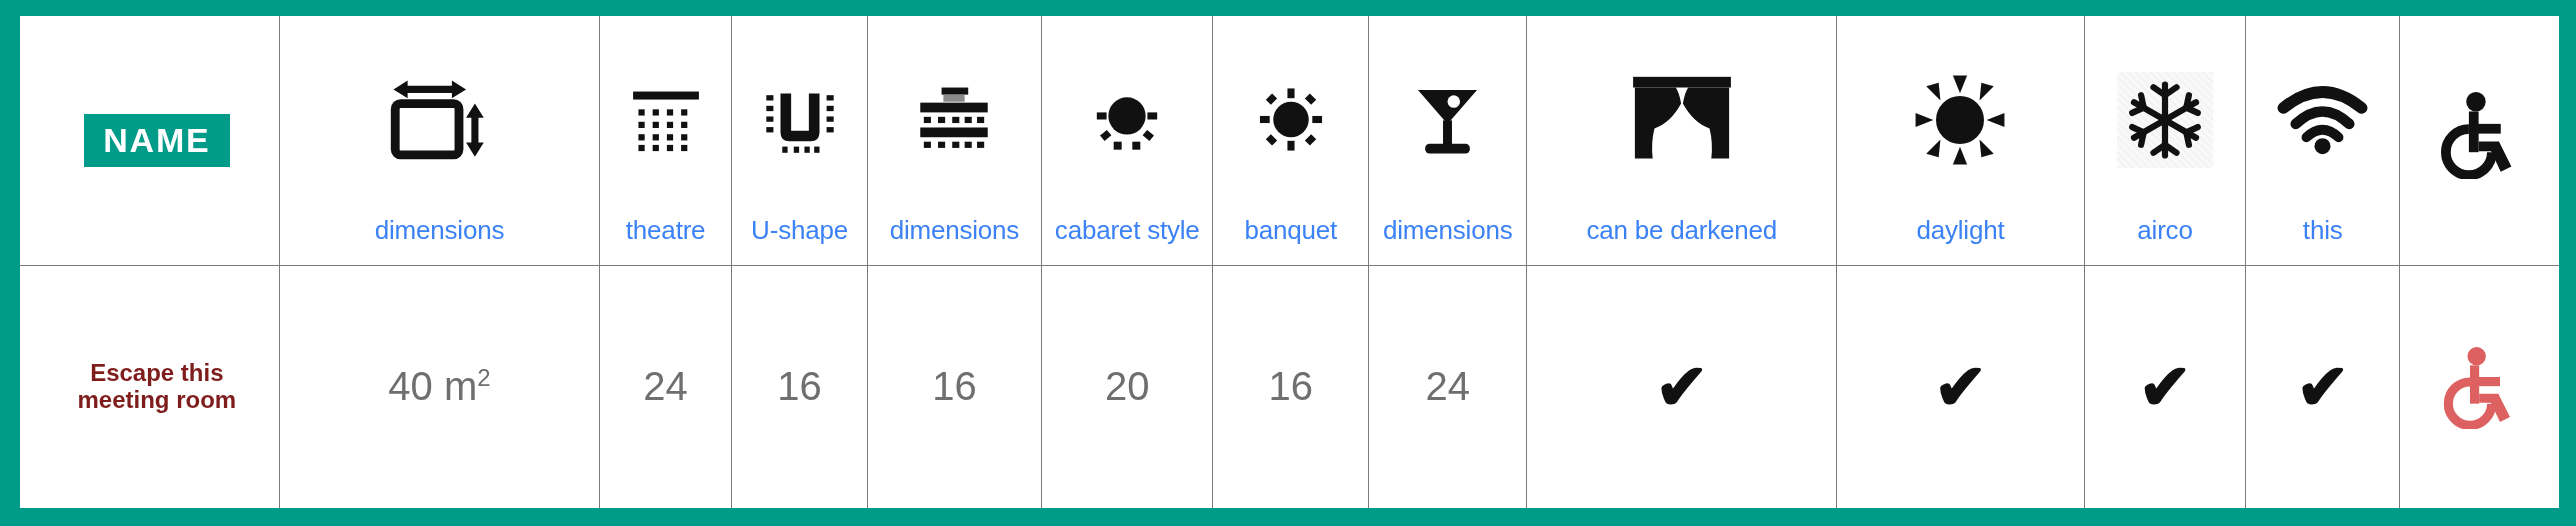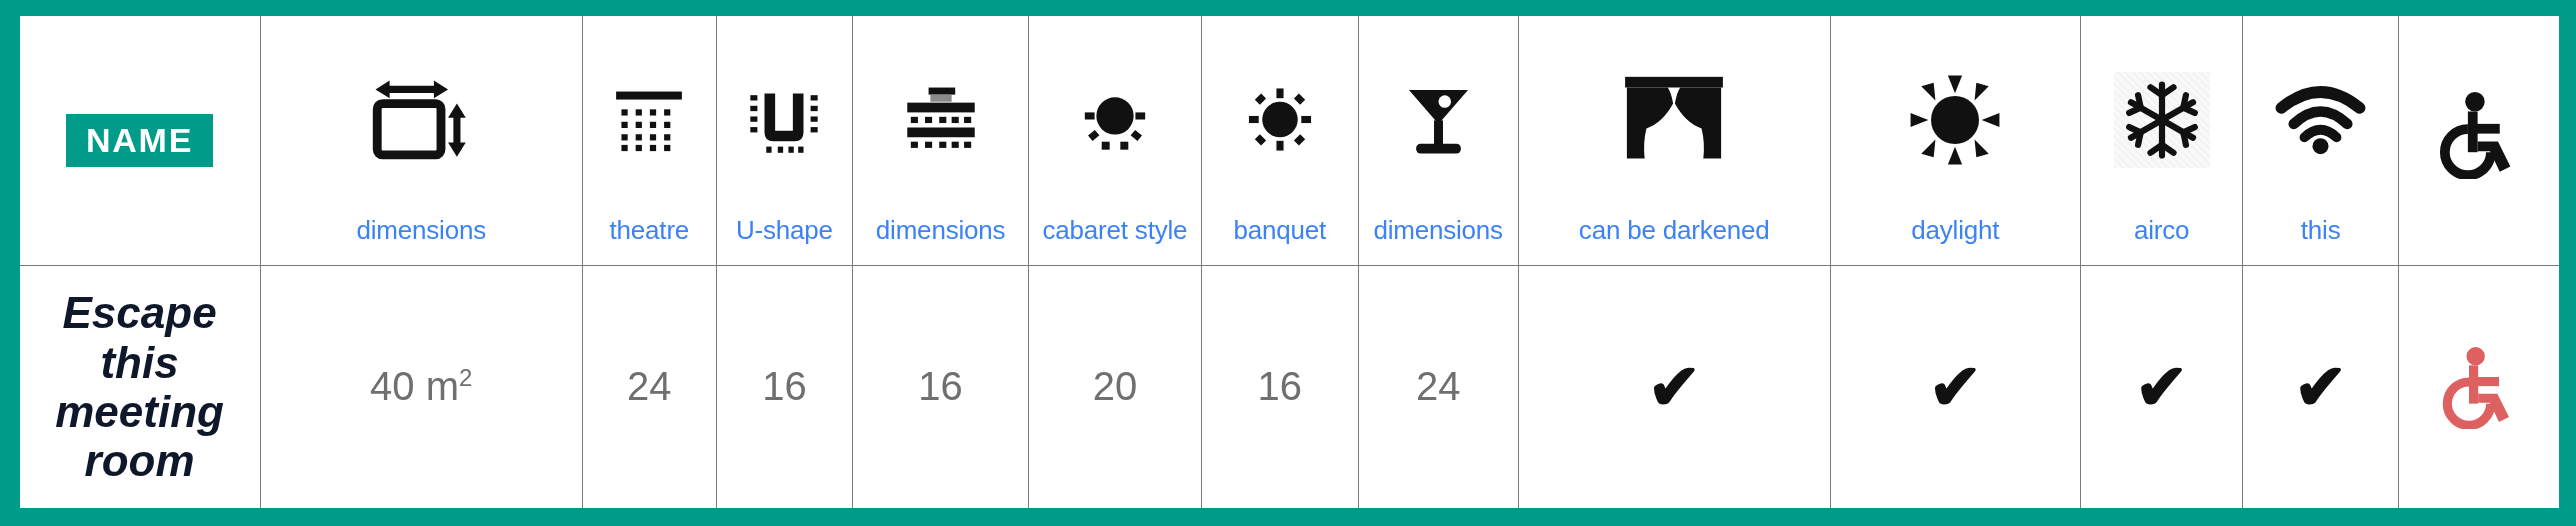--- a/index.html
+++ b/index.html
@@ -34,21 +34,21 @@
   table.facilities td {
     border: 1.8px solid #7a7a7a;
     background: #ffffff;
     vertical-align: middle;
     text-align: center;
     padding: 0;
   }
   
   table.facilities tr:first-child td { border-top: none; }
   table.facilities tr:last-child  td { border-bottom: none; }
-  table.facilities tr td:first-child { border-left: none; }
+  table.facilities tr td:first-child { border-left: none; padding-left: 15px; }
   table.facilities tr td:last-child  { border-right: none; }
 
   
   tr.header-row { height: 233px; }
   .hcell {
     display: flex;
     flex-direction: column;
     align-items: center;
     justify-content: flex-end;
     height: 233px;
@@ -84,26 +84,25 @@
   .name-cell {
     display: flex;
     align-items: center;
     justify-content: center;
     height: 233px;
   }
 
   
   tr.data-row { height: 227px; }
   .room-name {
-    color: #0f172a;
-    font-size: 44px;
+    color: #7f1d1d;
+    font-size: 24px;
     font-weight: bold;
     line-height: 1.12;
     padding: 0 10.7px;
-    font-style: italic;
   }
   .num {
     color: #6f6f6f;
     font-size: 40px;
     font-weight: 400;
   }
   .num sup { font-size: 24px; vertical-align: super; }
   .tick {
     display: inline-block;
     color: #111111;

